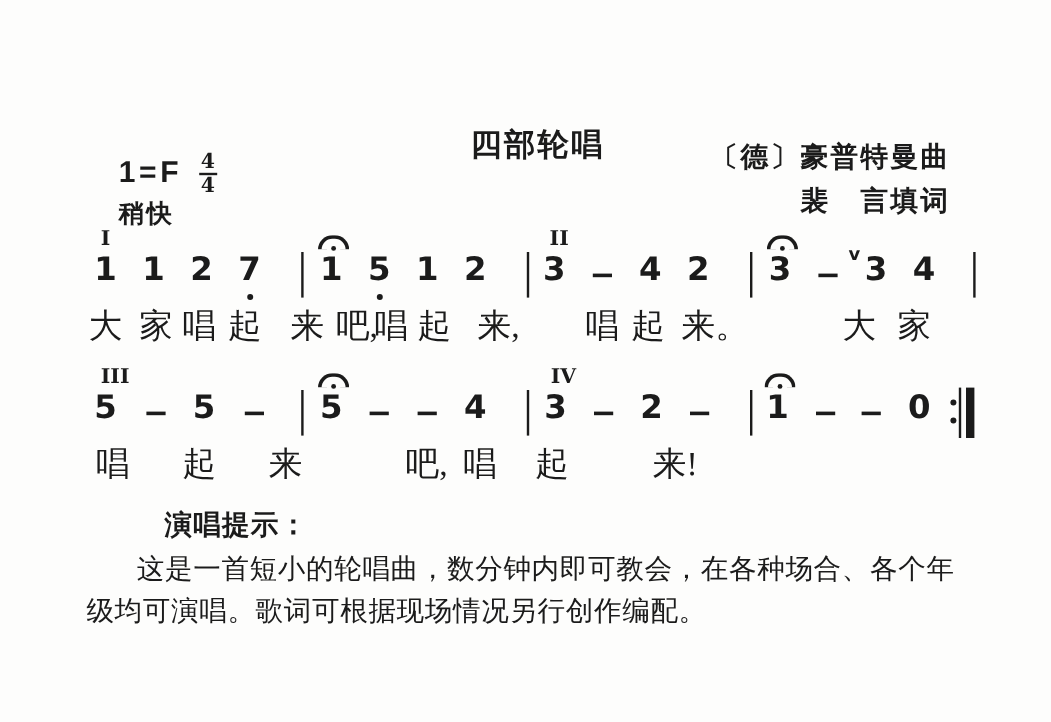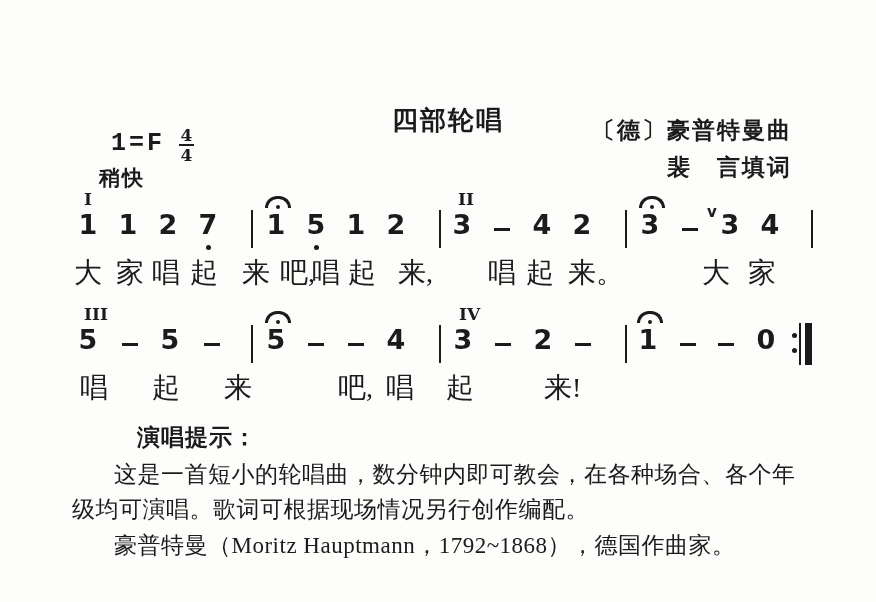--- a/index.html
+++ b/index.html
@@ -16,21 +16,21 @@
   .subtitle{
     position:absolute; left:392px; top:103px;
     font-size:26px; font-weight:bold; letter-spacing:2px;
   }
   .credits{
     position:absolute; top:112px; right:84px; text-align:right;
     font-size:23px; font-weight:bold; line-height:37px; letter-spacing:2px;
   }
   .keyrow{ position:absolute; left:99px; top:129px; display:flex; align-items:flex-start; }
   .keysig{
-    font-family:Liberation Mono, monospace; font-size:25px; font-weight:bold; letter-spacing:3px; line-height:30px;margin-left:12px;
+    font-family:Liberation Sans, sans-serif; font-size:25px; font-weight:bold; letter-spacing:3px; line-height:30px;
   }
   .timesig{
     display:flex; flex-direction:column; align-items:center; margin-left:14px; margin-top:-2px;
     font-family:"DejaVu Serif", serif; font-size:17px; font-weight:bold; line-height:16px;
   }
   .timesig .fbar{ width:15px; height:2px; background:#1b1b1b; margin:1px 0; }
   .tempo{
     position:absolute; left:99px; top:164px;
     font-size:21px; font-weight:bold; letter-spacing:2px;
   }
@@ -188,15 +188,14 @@
       <span class="syll" style="left: 224px;">来</span>
       <span class="syll" style="left: 338px;">吧,</span>
       <span class="syll" style="left: 386px;">唱</span>
       <span class="syll" style="left: 446px;">起</span>
       <span class="syll" style="left: 544px;">来!</span>
     </div>
 
   <div class="hint-heading">演唱提示：</div>
   <div class="para-line" id="para-line-0">这是一首短小的轮唱曲，数分钟内即可教会，在各种场合、各个年</div>
   <div class="para-line" id="para-line-1">级均可演唱。歌词可根据现场情况另行创作编配。</div>
-  <div class="bio-line">豪普特曼（Moritz Hauptmann，1792~1868），德国作曲家。</div>
 
 </div>
 
 </body></html>

